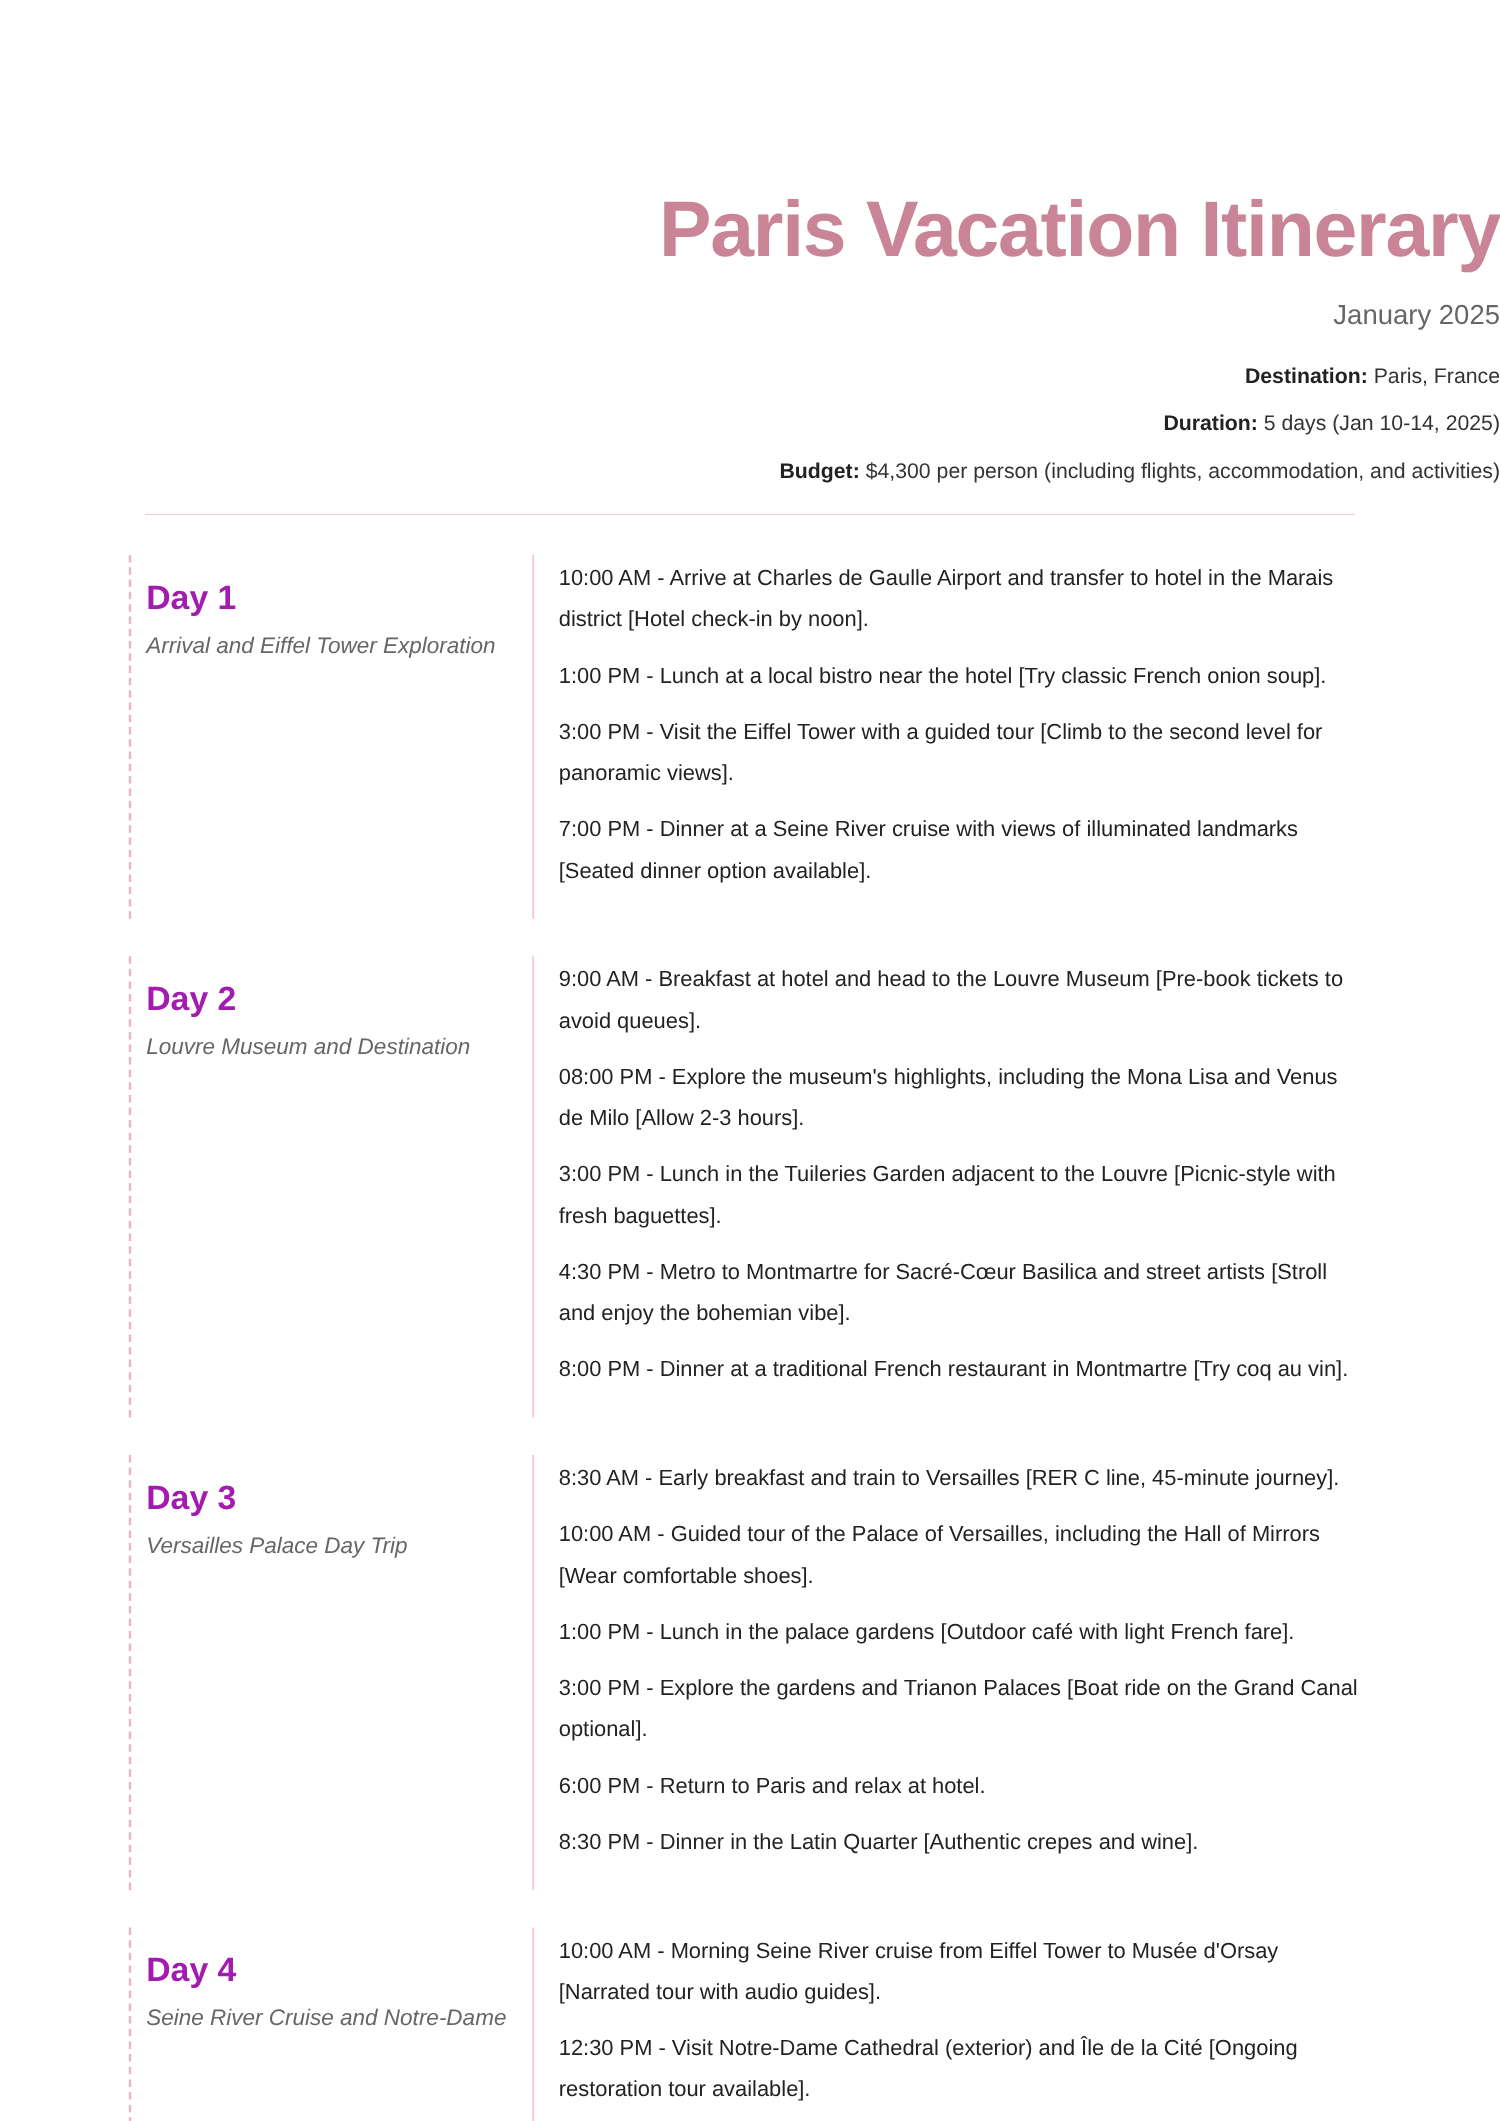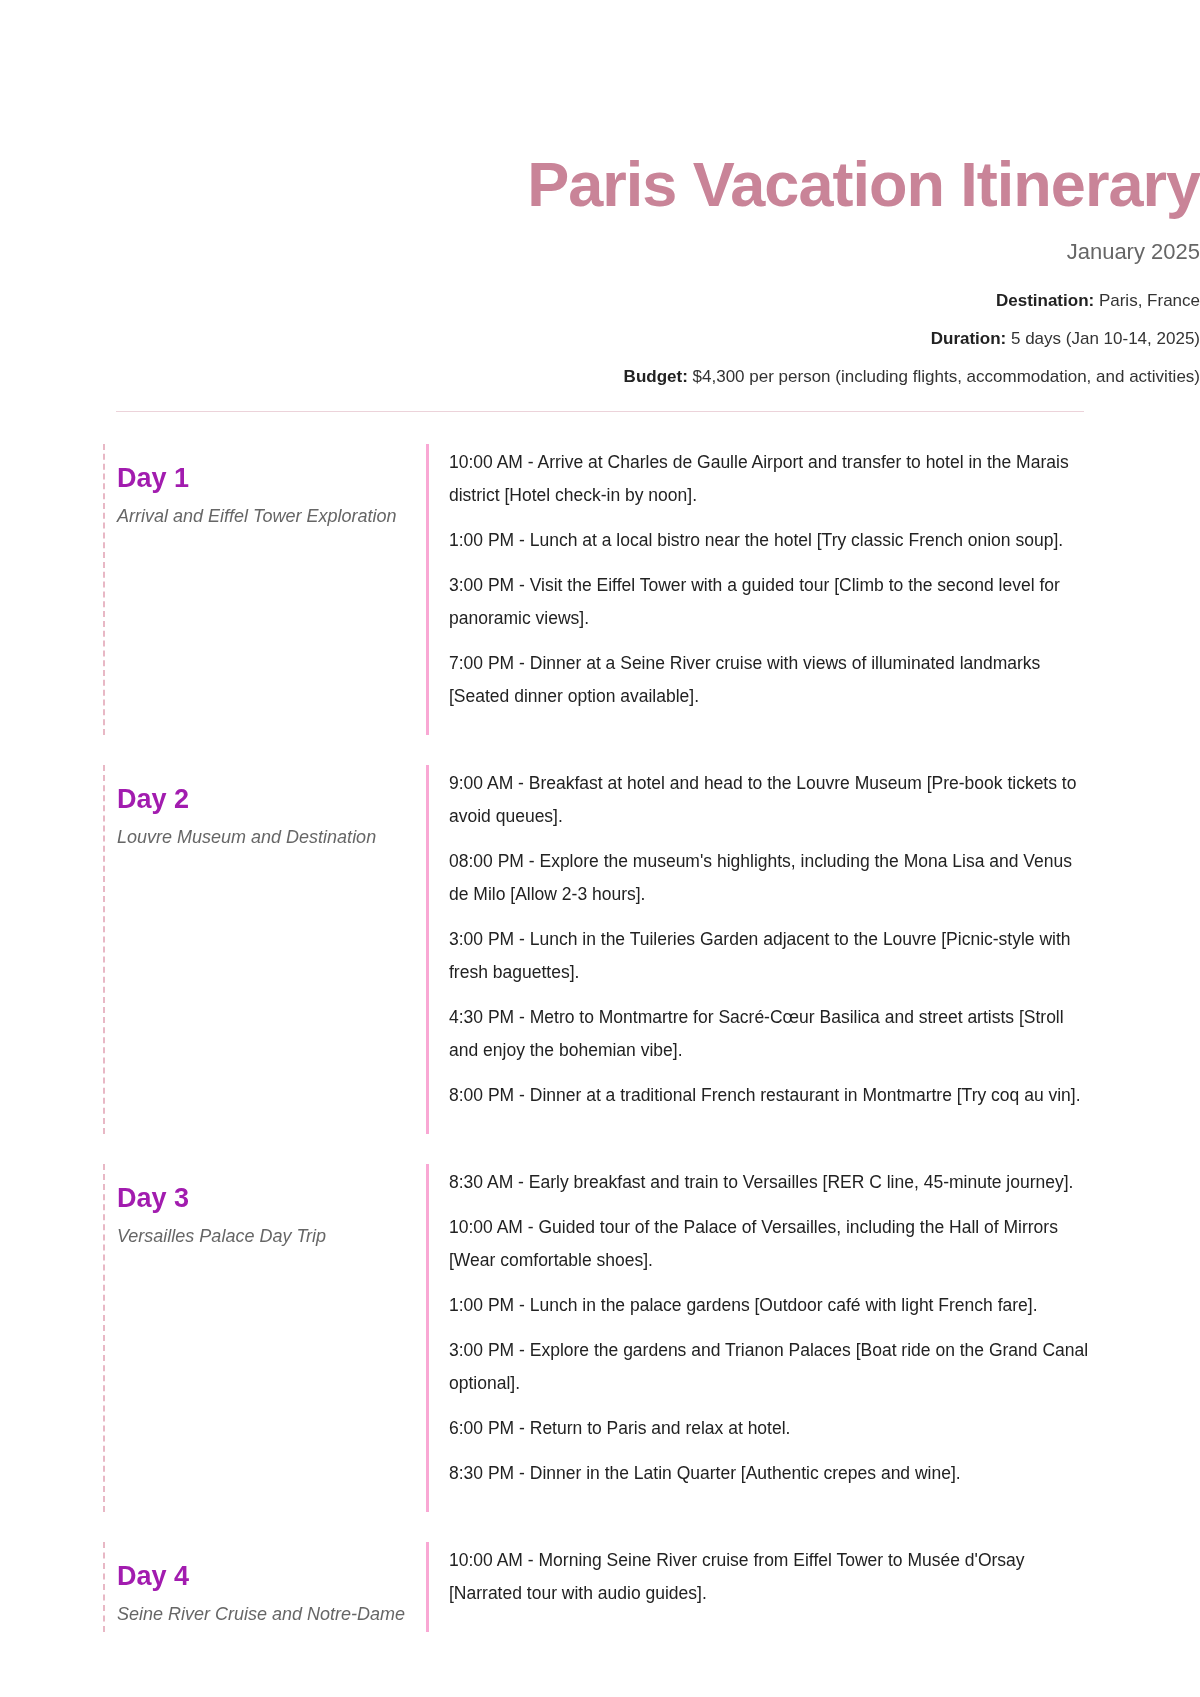--- a/index.html
+++ b/index.html
@@ -24,21 +24,21 @@
     display: flex; margin: 0 107px 30px 103px;
   }
   .day-left {
     width: 323px; box-sizing: border-box;
     border-left: 2px dashed #e8b8c5;
     padding-left: 12px; padding-top: 14px;
   }
   .day-name { font-size: 27px; font-weight: bold; color: #a21caf; margin: 0; line-height: 40px; }
   .day-sub { font-size: 18px; font-style: italic; color: #666; margin-top: 8px; }
   .day-right {
-    flex: 1; border-left: 3px solid #f9a8d4;
+    flex: 1; border-left: 1px solid #f9a8d4;
     padding-left: 20px; padding-top: 2px; padding-bottom: 10px;
   }
   .act { font-size: 17.5px; line-height: 33px; margin: 0 0 12px 0; color: #222; }
   .act .t { font-weight: normal; }
 </style>
 </head>
 <body>
 
 <div class="page">
   <div class="header">
@@ -96,17 +96,18 @@
       </div>
     </div>
 
     <div class="day">
       <div class="day-left">
         <h2 class="day-name">Day 4</h2>
         <div class="day-sub">Seine River Cruise and Notre-Dame</div>
       </div>
       <div class="day-right">
         <p class="act"><span class="t">10:00 AM</span><span> - Morning Seine River cruise from Eiffel Tower to Musée d'Orsay [Narrated tour with audio guides].</span></p>
+        <p class="act"><span class="t">12:30 PM</span><span> - Visit Notre-Dame Cathedral (exterior) and Île de la Cité [Ongoing restoration tour available].</span></p>
       </div>
     </div>
 
   </div>
 </div>
 
 </body></html>

